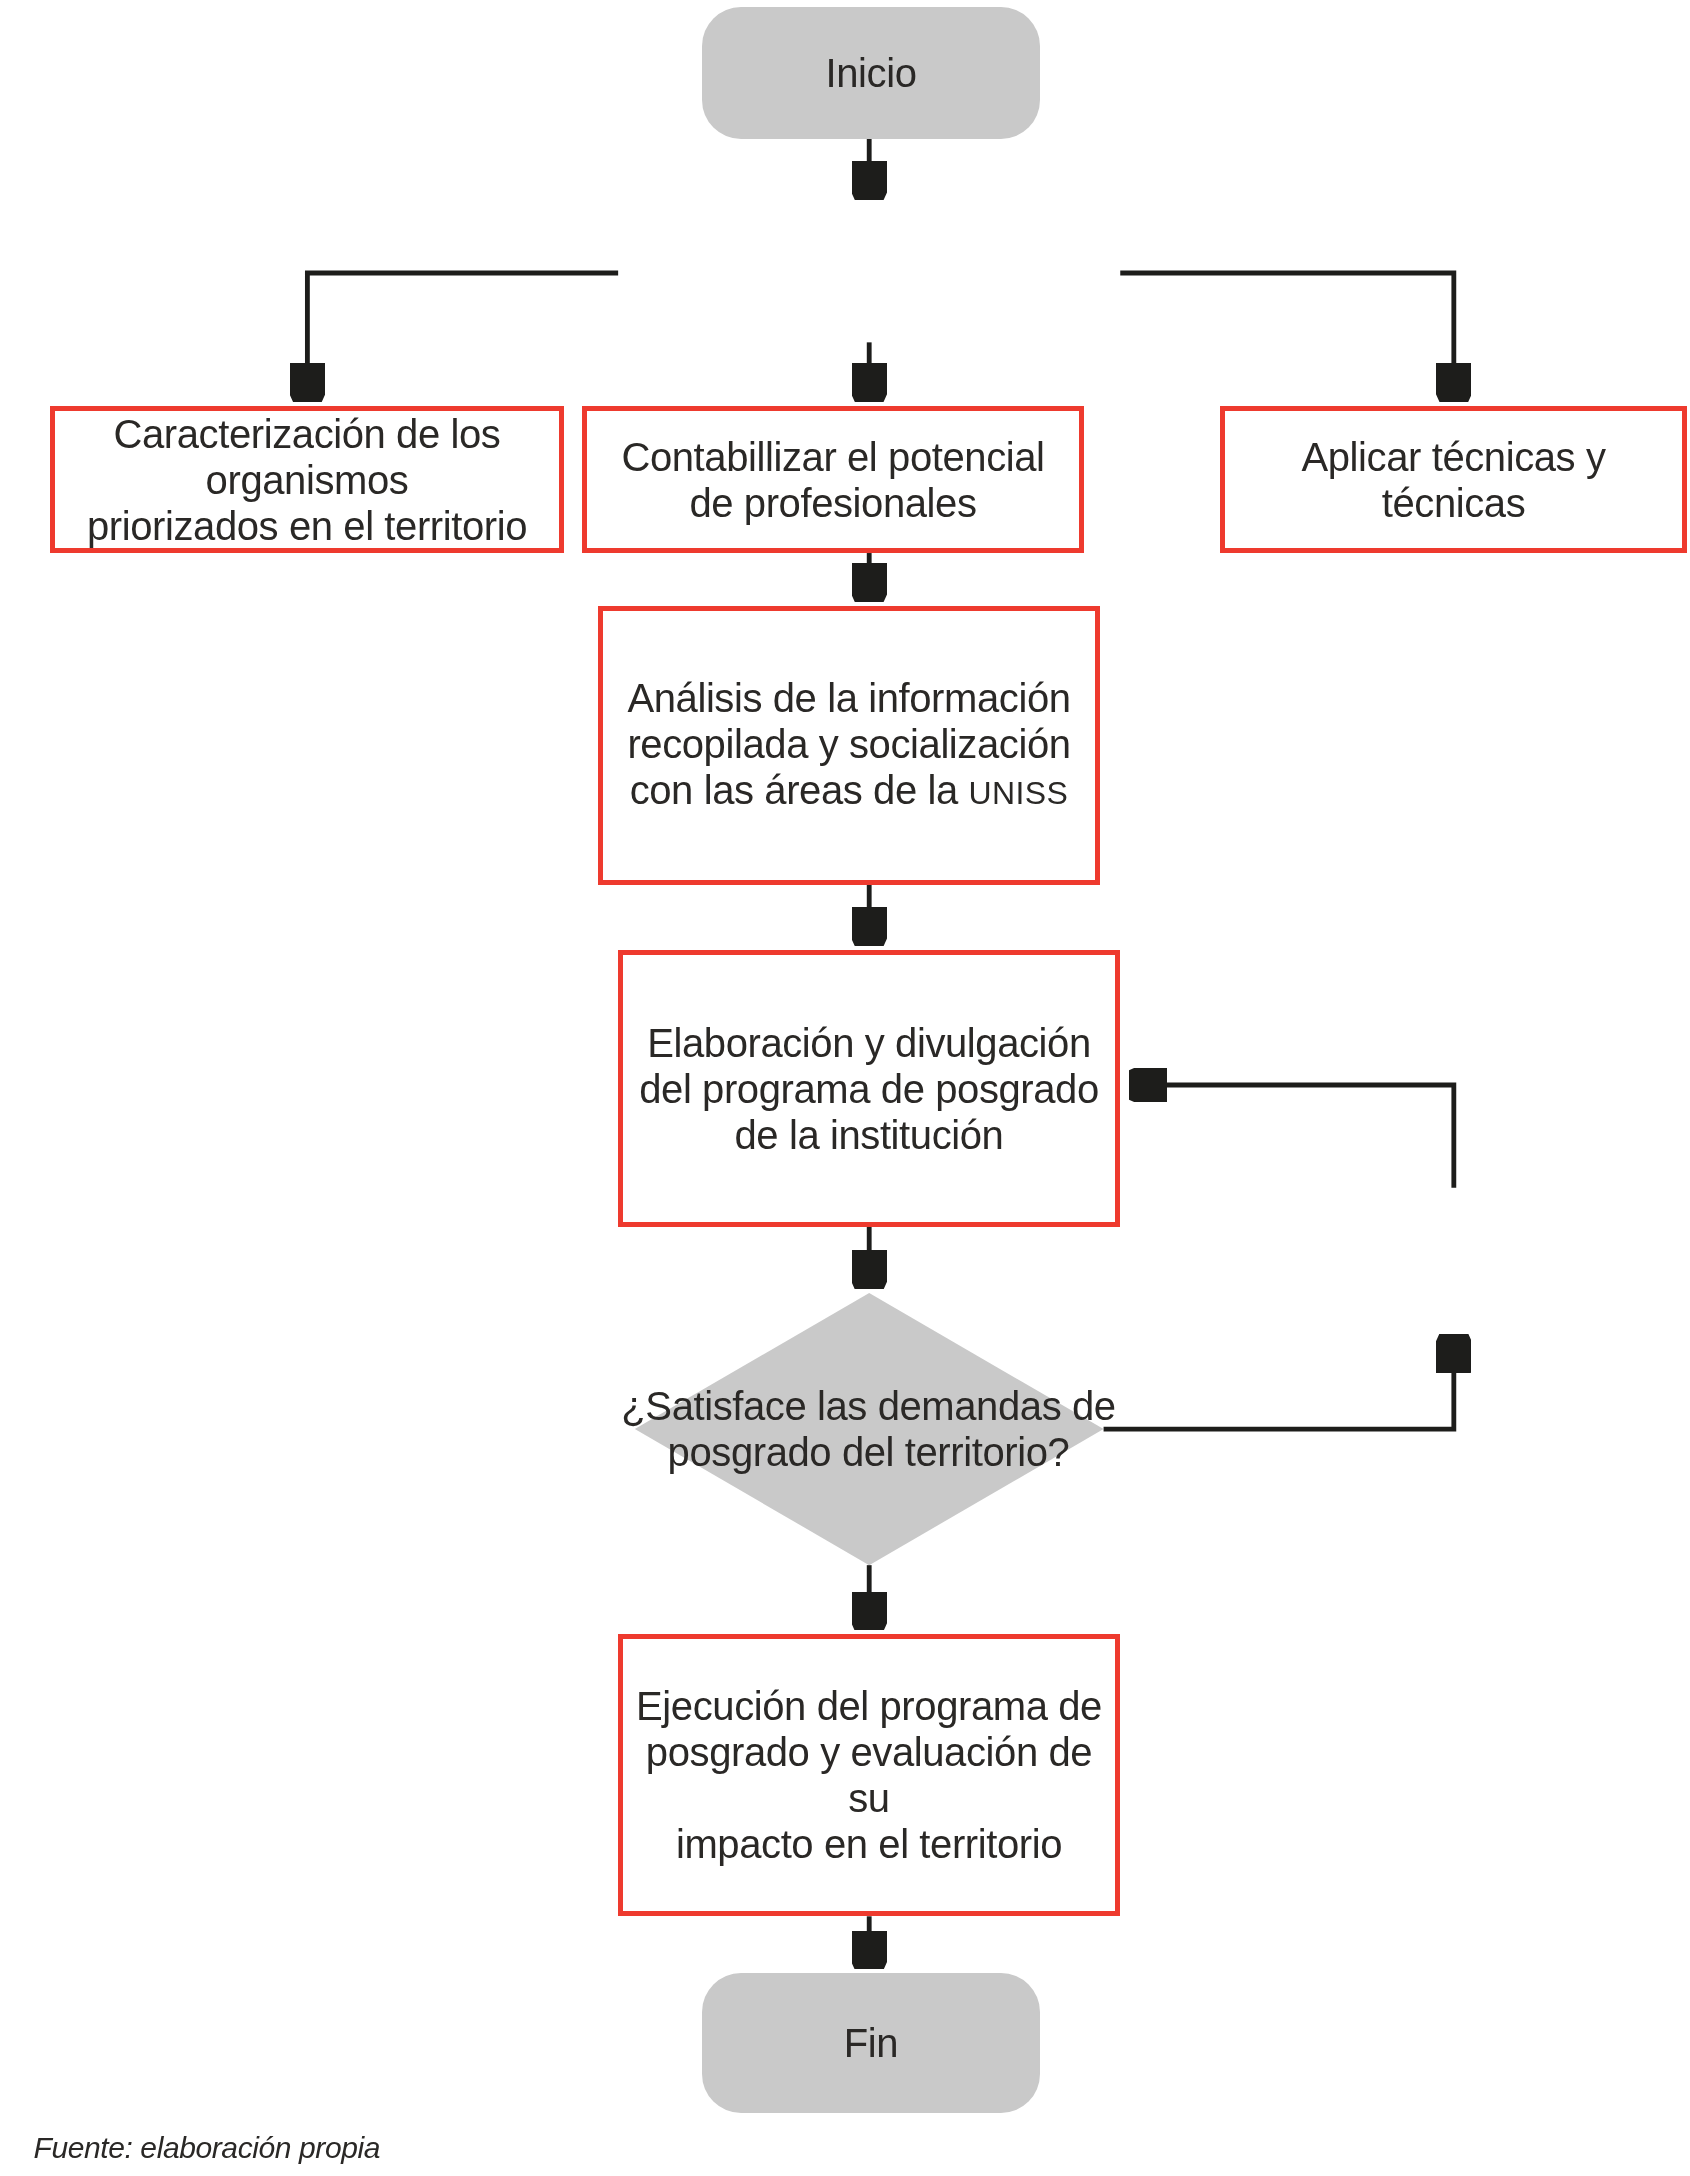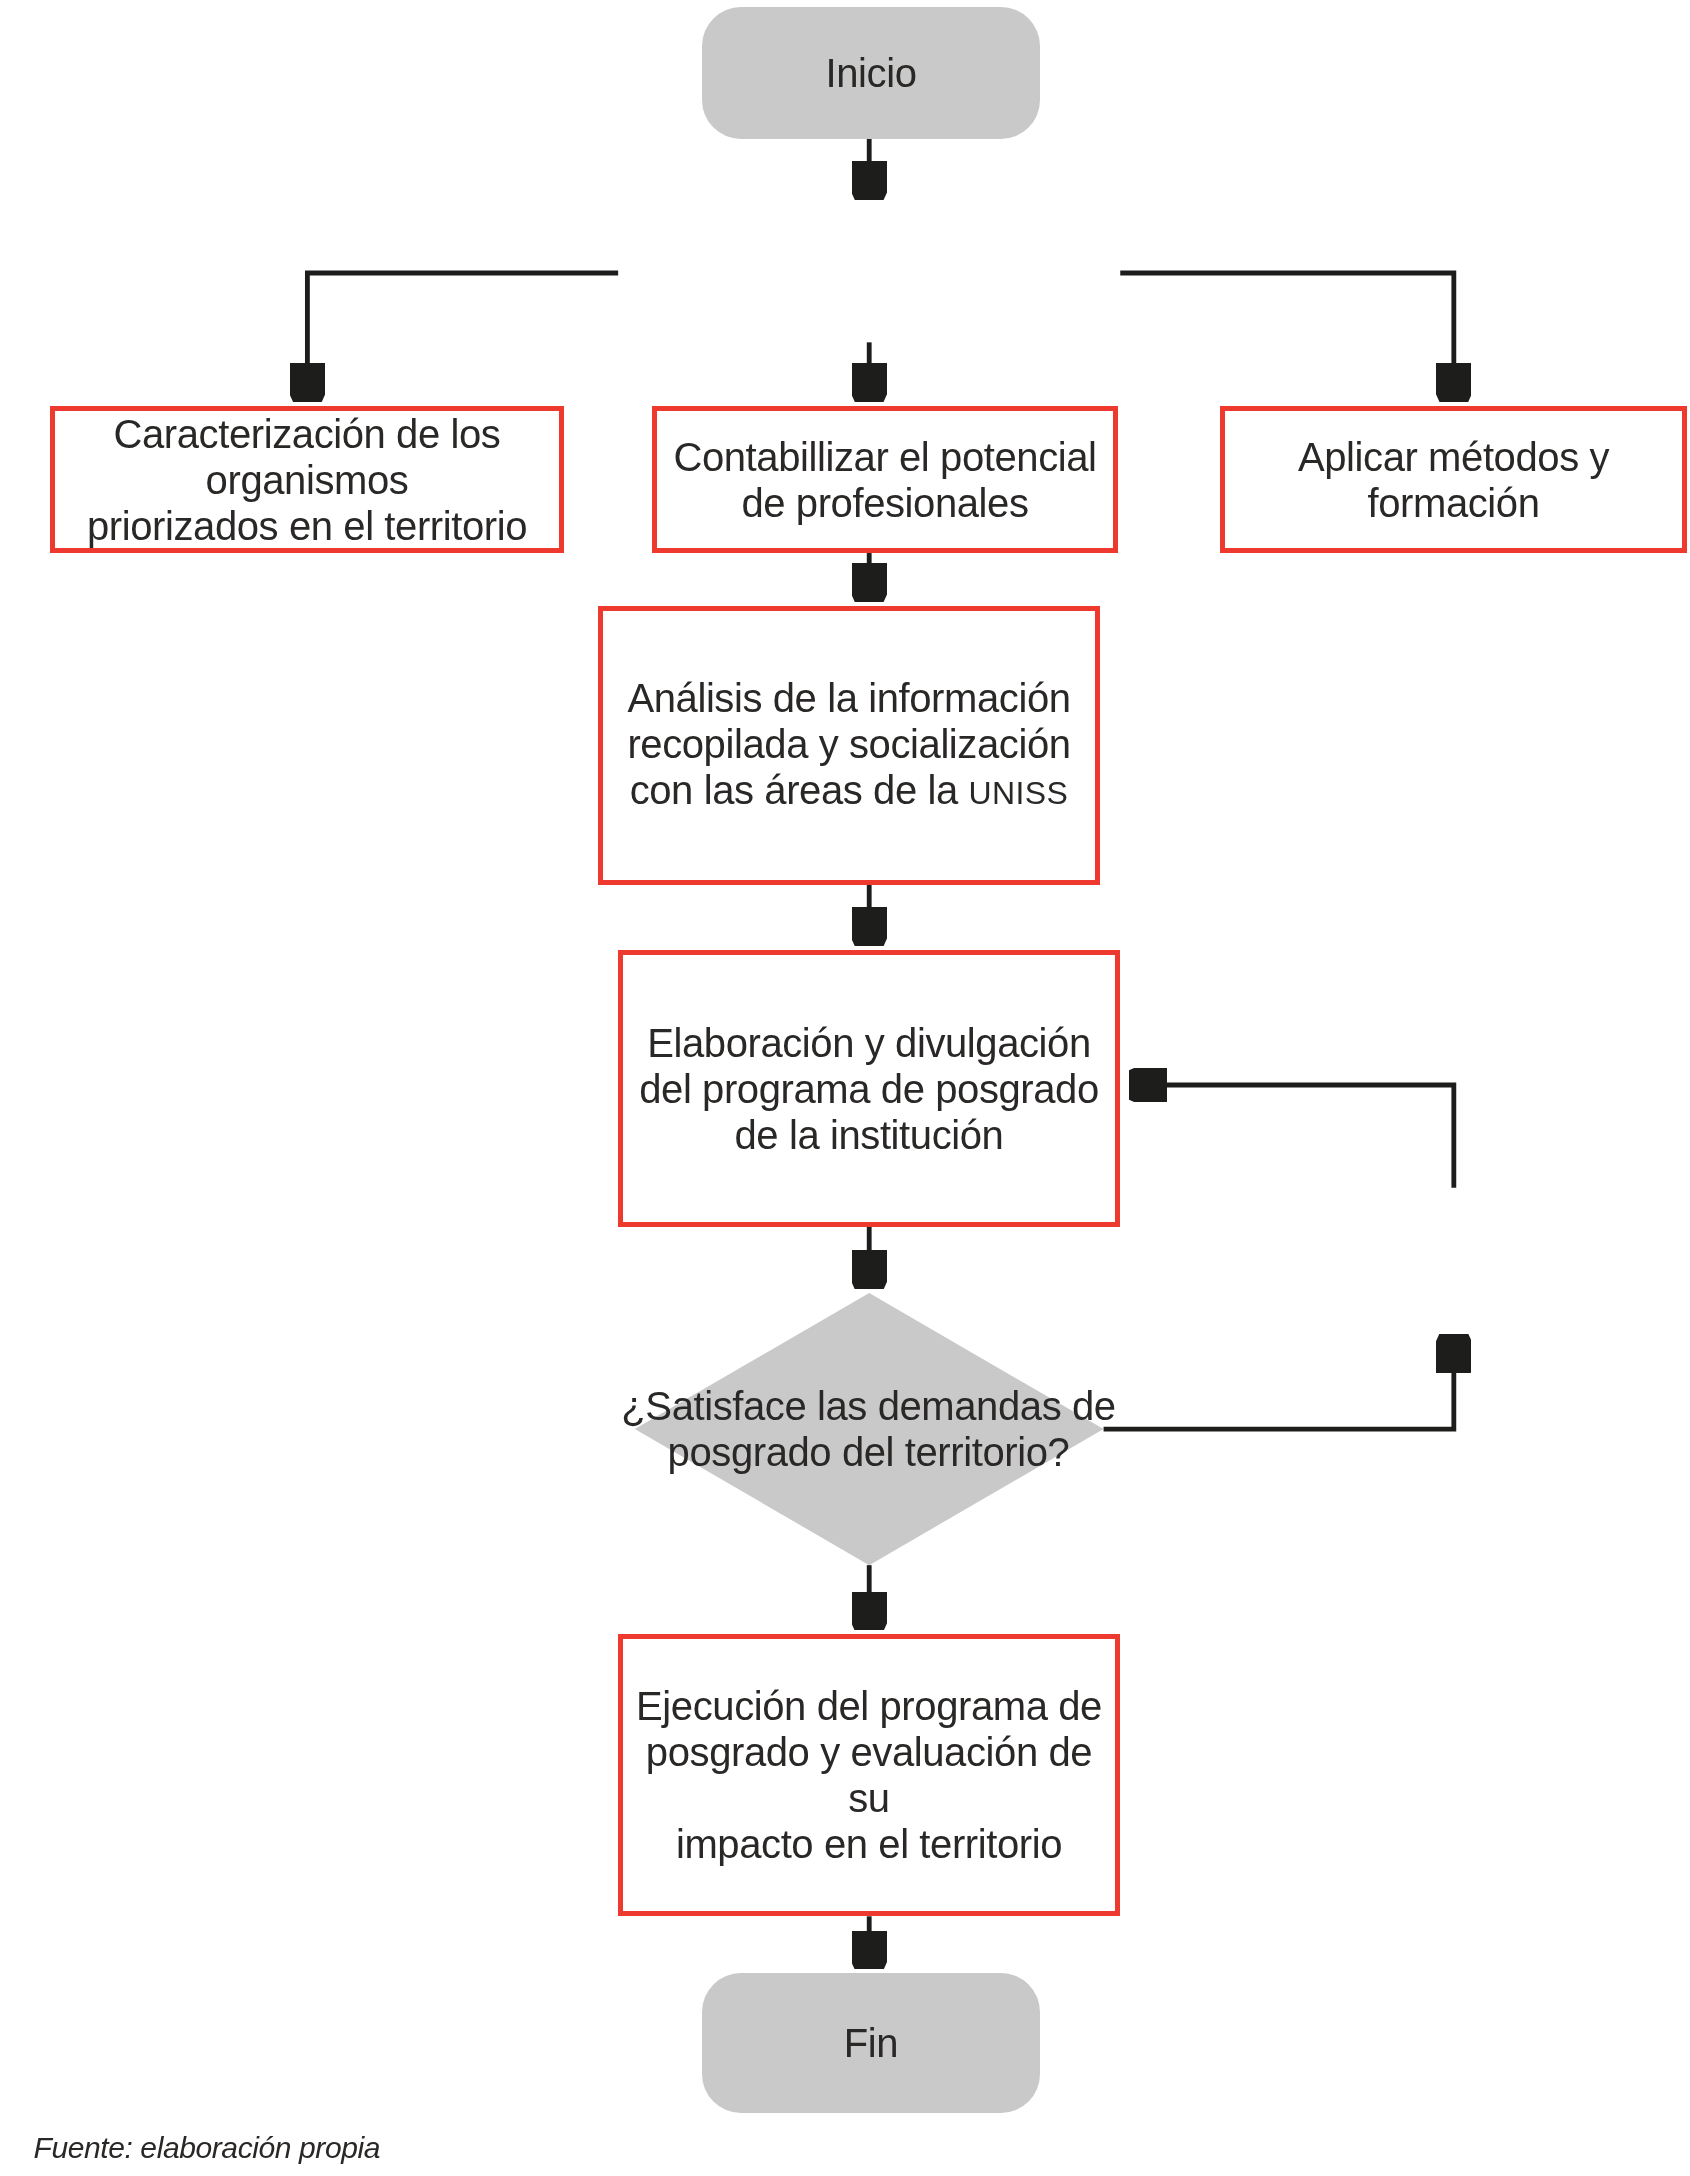--- a/index.html
+++ b/index.html
@@ -97,26 +97,26 @@
 
   <div class="node terminal" style="left:702px; top:7px; width:338px; height:132px;">
     <div>Inicio</div>
   </div>
 
 
   <div class="node process" style="left:50px; top:406px; width:514px; height:147px;">
     <div>Caracterización de los organismos<br>priorizados en el territorio</div>
   </div>
 
-  <div class="node process" style="left:652px; top:406px; width:466px; height:147px;">
+  <div class="node process" style="left:582px; top:406px; width:502px; height:147px;">
     <div>Contabillizar el potencial<br>de profesionales</div>
   </div>
 
   <div class="node process" style="left:1220px; top:406px; width:467px; height:147px;">
-    <div>Aplicar métodos y formación</div>
+    <div>Aplicar técnicas y técnicas</div>
   </div>
 
   <div class="node process" style="left:598px; top:606px; width:502px; height:279px;">
     <div>Análisis de la información<br>recopilada y socialización<br>con las áreas de la <span class="acr">UNISS</span></div>
   </div>
 
   <div class="node process" style="left:618px; top:950px; width:502px; height:277px;">
     <div>Elaboración y divulgación<br>del programa de posgrado<br>de la institución</div>
   </div>
 

